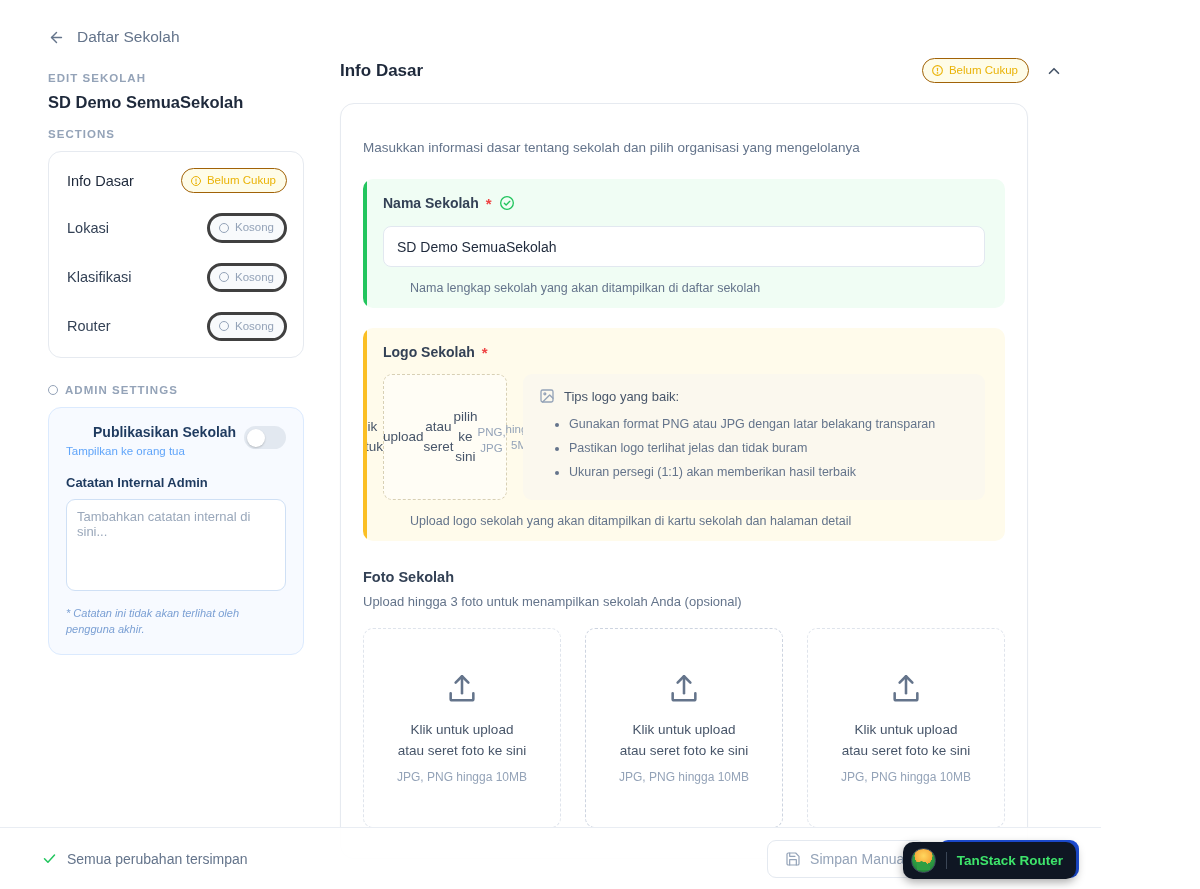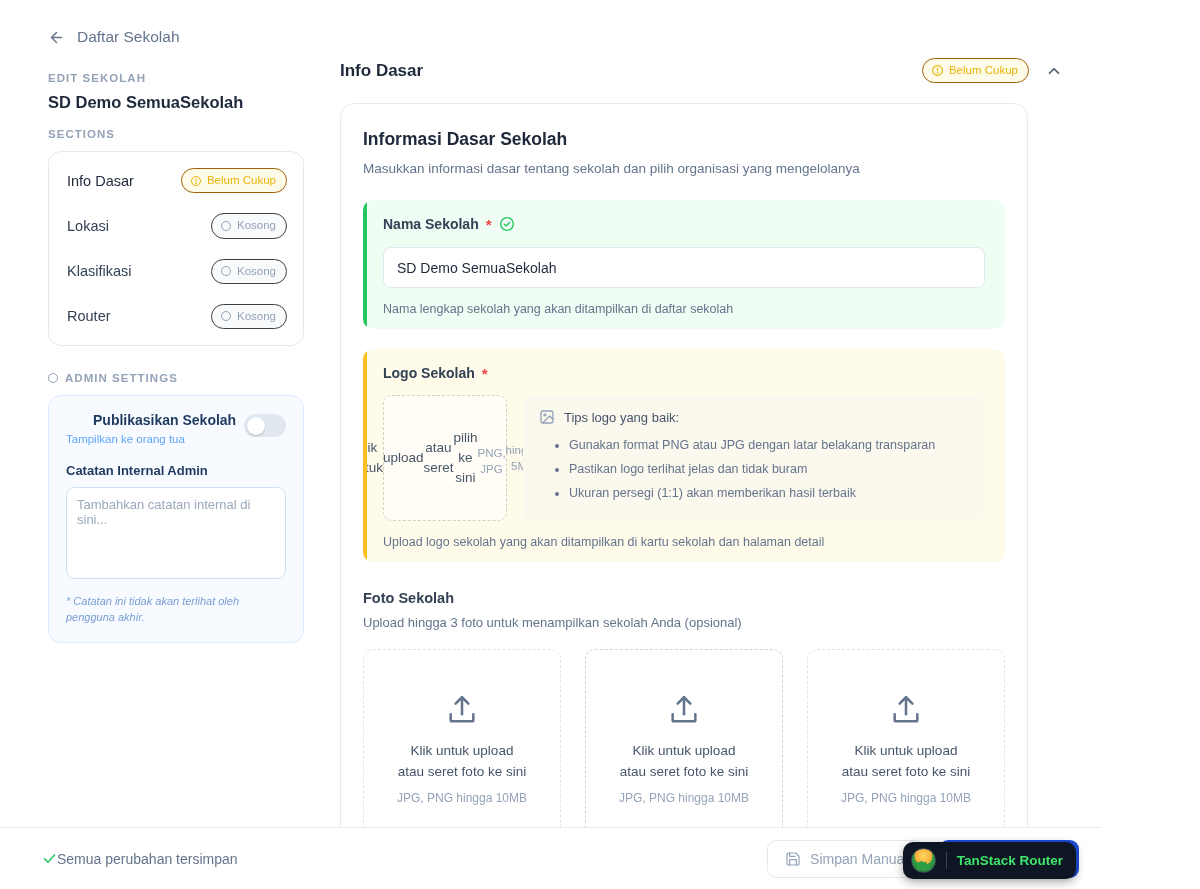--- a/index.html
+++ b/index.html
@@ -33,21 +33,21 @@
   }
   .section-name { font-size: 14.5px; color: #334155; }
   .section-row.active .section-name { color: #1e293b; }
 
   .pill {
     display: inline-flex; align-items: center; gap: 5px;
     border-radius: 999px; padding: 3px 10px 3px 8px;
     font-size: 11.5px; white-space: nowrap; line-height: 1.5;
   }
   .pill.warn { background: #fefce8; border: 1px solid #a16207; color: #eab308; }
-  .pill.empty { background: #f8fafc; border: 1px solid #404040; color: #94a3b8; }
+  .pill.empty { background: #f8fafc; border: 3px solid #404040; color: #94a3b8; }
   .pill svg { display:block; }
 
   .admin-eyebrow { display: flex; align-items: center; gap: 7px; margin-bottom: 11px; }
   .admin-eyebrow .dot-ring {
     width: 10px; height: 10px; border: 1.6px solid #94a3b8; border-radius: 50%;
   }
 
   .admin-card {
     border: 1px solid #dbeafe; border-radius: 13px; background: #f7faff;
     padding: 16px 17px 16px;
@@ -104,21 +104,21 @@
 
   .field-label { display: flex; align-items: center; gap: 7px; font-size: 14px; font-weight: 600; color: #334155; }
   .req { color: #ef4444; font-size: 15px; line-height: 1; }
   .ok-icon { width: 16px; height: 16px; color: #22c55e; }
 
   .text-input {
     width: 100%; margin-top: 15px; height: 41px;
     border: 1px solid #e2e8f0; border-radius: 8px; background: #fff;
     padding: 0 13px; font-family: inherit; font-size: 14px; color: #1e293b;
   }
-  .field-help { font-size: 12.5px; color: #64748b; margin-top: 14px; }
+  .field-help { font-size: 12.5px; color: #64748b; margin-top: 14px; margin-left: 27px; }
 
   .logo-row { display: flex; gap: 16px; margin-top: 14px; }
   .logo-drop {
     width: 124px; flex: 0 0 124px; min-height: 126px;
     border: 1.5px dashed #d8d0b4; border-radius: 9px; background: #fffdf5;
     display: flex; flex-direction: row; align-items: center; justify-content: center;
     text-align: center; padding: 10px 8px; cursor: pointer; gap: 0;
   }
   .logo-drop .big { font-size: 13.5px; color: #475569; line-height: 1.5; }
   .logo-drop .small { font-size: 11.5px; color: #94a3b8; line-height: 1.4; margin-top: 6px; }
@@ -141,21 +141,21 @@
   .upload-icon { width: 34px; height: 34px; color: #64748b; margin-bottom: 14px; }
   .photo-drop .l1, .photo-drop .l2 { font-size: 13.5px; color: #475569; line-height: 1.55; }
   .photo-drop .l3 { font-size: 12px; color: #94a3b8; margin-top: 8px; }
 
   
   .footer {
     position: absolute; left: 0; right: 0; bottom: 0; height: 62px;
     background: rgba(255,255,255,.93); border-top: 1px solid #e9edf3;
     display: flex; align-items: center; padding: 0 22px 0 42px; gap: 14px;
   }
-  .saved { display: flex; align-items: center; font-size: 14px; color: #64748b; }
+  .saved { display: flex; align-items: center; gap: 10px; font-size: 14px; color: #64748b; }
   .check-icon { width: 15px; height: 15px; color: #22c55e; }
   .footer-spacer { flex: 1; }
   .btn {
     display: inline-flex; align-items: center; gap: 9px;
     height: 38px; border-radius: 9px; padding: 0 17px;
     font-size: 14px; cursor: pointer; border: 1px solid transparent;
   }
   .btn.ghost { background: #fff; border-color: #e4e9f0; color: #94a3b8; }
   .btn.primary { background: #1d4ed8; color: #fff; }
   .btn svg { width: 16px; height: 16px; }
@@ -278,21 +278,20 @@
             </svg>
           <span>Belum Cukup</span>
         </span>
         <svg class="chev-btn" viewBox="0 0 24 24" fill="none" stroke="currentColor" stroke-width="2.2" stroke-linecap="round" stroke-linejoin="round">
             <path d="M18 15l-6-6-6 6"></path>
           </svg>
       </div>
     </div>
 
     <section class="panel">
-      <div class="panel-title">Informasi Dasar Sekolah</div>
       <div class="panel-sub">Masukkan informasi dasar tentang sekolah dan pilih organisasi yang mengelolanya</div>
 
       <div class="field-block green">
         <div class="field-label">
           <span>Nama Sekolah</span>
           <span class="req">*</span>
           <svg class="ok-icon" viewBox="0 0 24 24" fill="none" stroke="currentColor" stroke-width="2" stroke-linecap="round" stroke-linejoin="round">
               <circle cx="12" cy="12" r="9.5"></circle>
               <path d="M8 12.3l2.7 2.7L16.2 9.5"></path>
             </svg>

